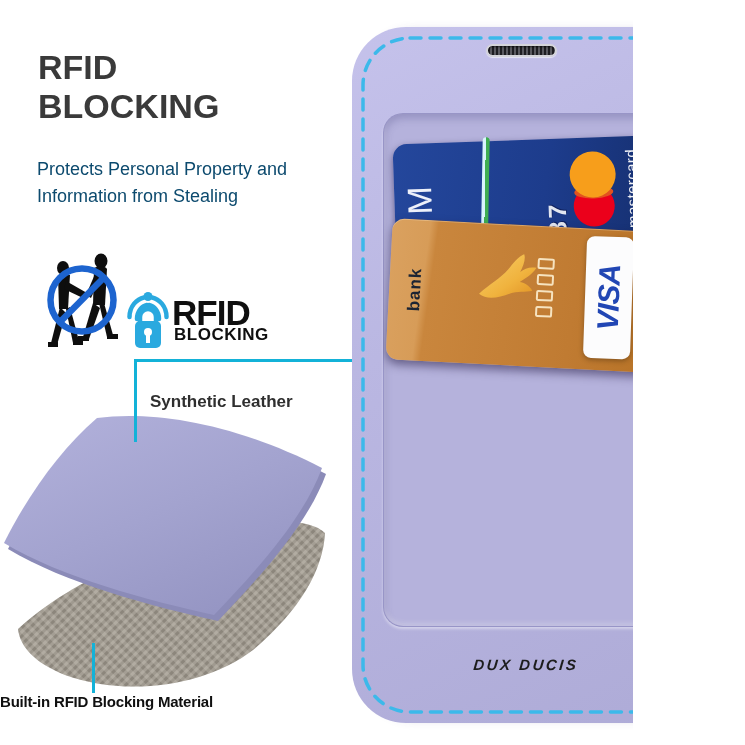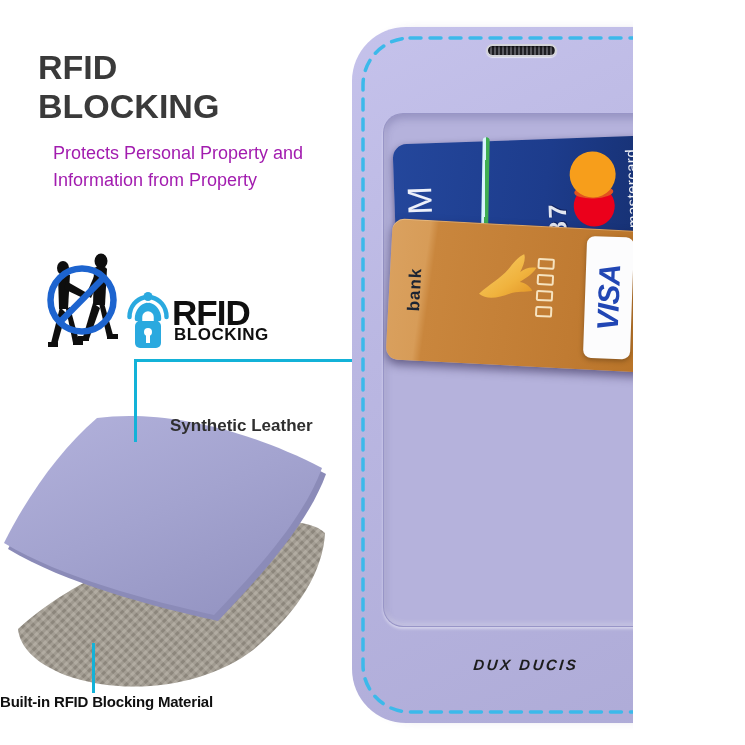--- a/index.html
+++ b/index.html
@@ -1,26 +1,26 @@
 <!DOCTYPE html>
 <html><head>
 <meta charset="utf-8">
 <style>
   * { margin:0; padding:0; box-sizing:border-box; }
   html,body { width:745px; height:745px; background:#ffffff; font-family:"Liberation Sans", sans-serif; }
   #stage { position:relative; width:633px; height:745px; background:#fff; overflow:hidden; }
 
   
   .title { position:absolute; left:38px; top:48px; font-size:34px; font-weight:700; color:#3a3a3a; line-height:1.14; letter-spacing:0; }
-  .subtitle { position:absolute; left:37px; top:140px; font-size:18px; color:#a21caf; line-height:1.5;margin-left:16px; }
+  .subtitle { position:absolute; left:37px; top:156px; font-size:18px; color:#0c4a6e; line-height:1.5; }
 
   .badge-rfid-word { position:absolute; left:172px; top:293px; font-size:35px; font-weight:900; color:#0f0f0f; letter-spacing:-1px; }
   .badge-blocking-word { position:absolute; left:174px; top:325px; font-size:17px; font-weight:800; color:#0f0f0f; letter-spacing:.5px; }
 
-  .label-syn { position:absolute; left:150px; top:416px; font-size:17px; font-weight:600; color:#2f2f2f;margin-left:20px; }
+  .label-syn { position:absolute; left:150px; top:392px; font-size:17px; font-weight:600; color:#2f2f2f; }
   .label-builtin { position:absolute; left:0; top:693px; font-size:15px; font-weight:700; color:#101010; letter-spacing:-0.2px; }
 
   
   .conn { position:absolute; background:#13b2d8; }
   #conn-h { left:134px; top:359px; width:250px; height:3px; }
   #conn-v1 { left:134px; top:359px; width:3px; height:83px; }
   #conn-dot { left:377px; top:353px; width:15px; height:15px; border-radius:50%; }
   #conn-v2 { left:92px; top:643px; width:3px; height:50px; }
 
   
@@ -92,21 +92,21 @@
 <body>
 
 <div id="stage">
 
   <div class="title">
     <div>RFID</div>
     <div>BLOCKING</div>
   </div>
   <div class="subtitle">
     <div>Protects Personal Property and</div>
-    <div>Information from Property</div>
+    <div>Information from Stealing</div>
   </div>
 
   <svg id="pickpocket-svg" viewBox="0 0 92 102">
     <g fill="#0e0e0e">
       <ellipse cx="68" cy="10" rx="6.5" ry="7.5"></ellipse>
       <path d="M61,17 C66,14.5 72,14.5 74,18 L72,54 L60,54 Z"></path>
       <path d="M62,23 L53,44 L58,47 L67,27 Z"></path>
       <path d="M60,52 L50,86 L56,88 L67,57 Z"></path>
       <path d="M66,52 L74,86 L80,84 L71,52 Z"></path>
       <rect x="45" y="85" width="11" height="5"></rect>

